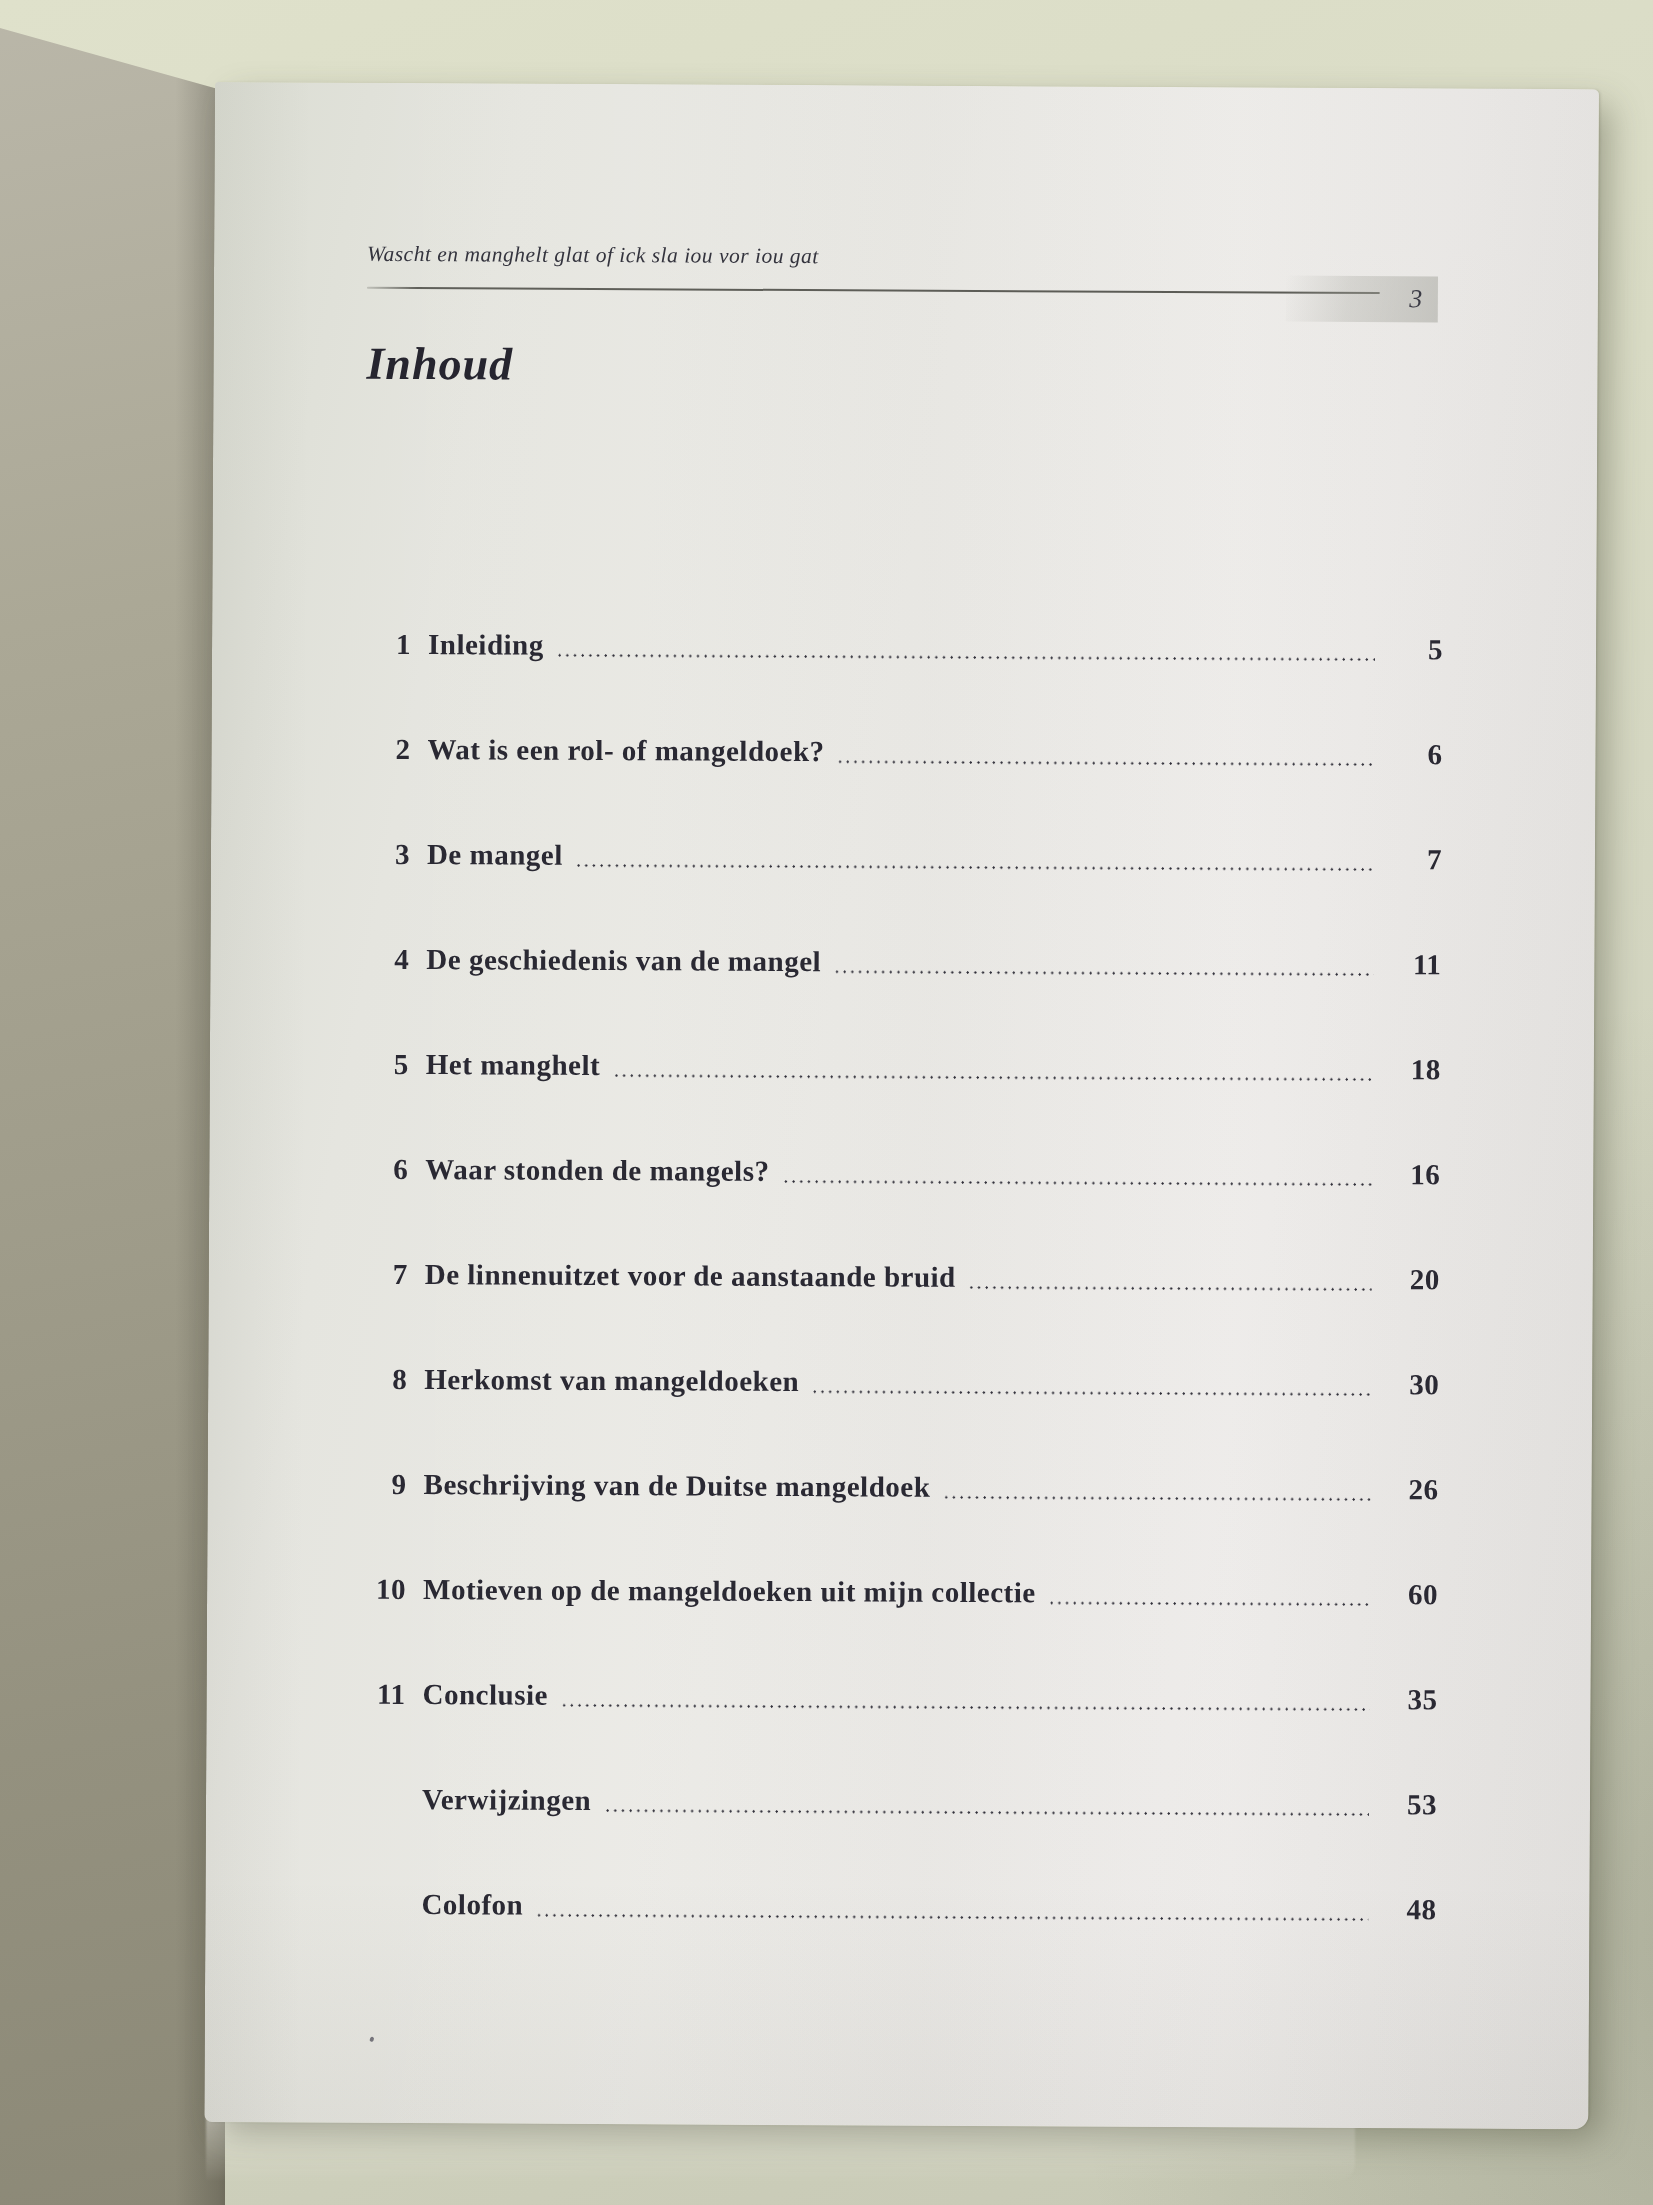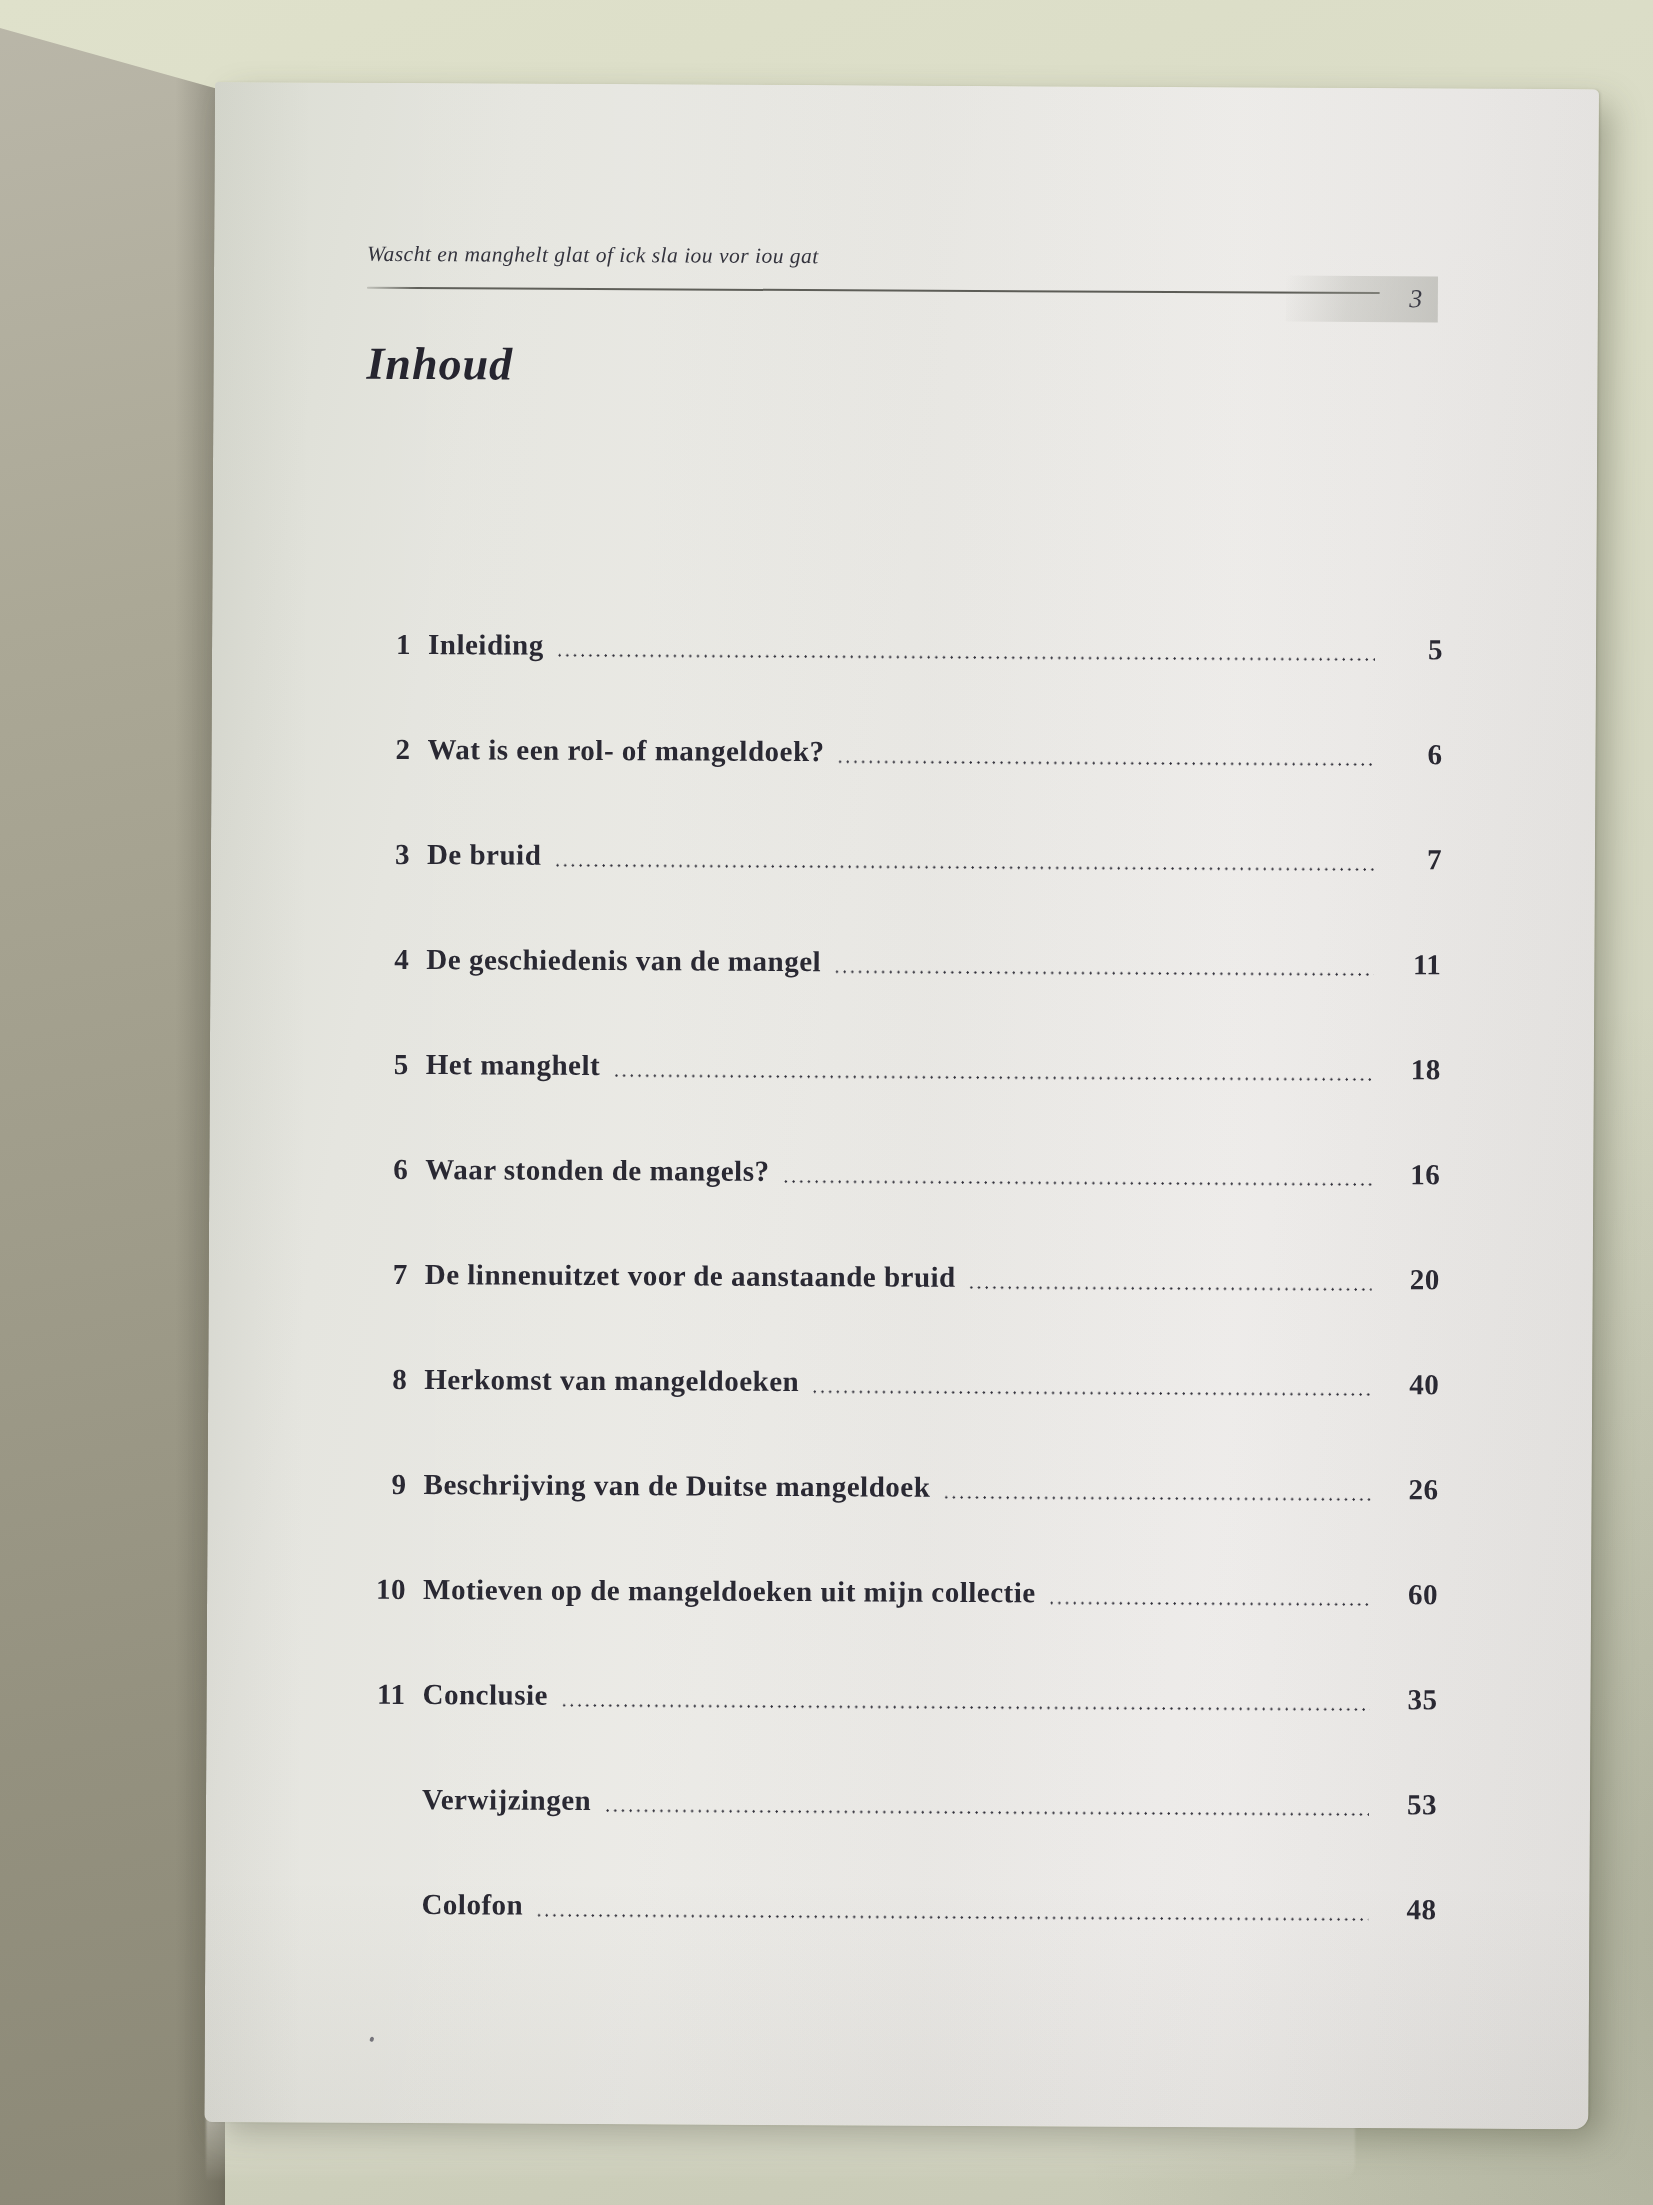--- a/index.html
+++ b/index.html
@@ -195,21 +195,21 @@
 
         <div class="row">
           <span class="num">2</span>
           <span class="t">Wat is een rol- of mangeldoek?</span>
           <span class="leader"></span>
           <span class="pg">6</span>
         </div>
 
         <div class="row">
           <span class="num">3</span>
-          <span class="t">De bruid</span>
+          <span class="t">De mangel</span>
           <span class="leader"></span>
           <span class="pg">7</span>
         </div>
 
         <div class="row">
           <span class="num">4</span>
           <span class="t">De geschiedenis van de mangel</span>
           <span class="leader"></span>
           <span class="pg">11</span>
         </div>
@@ -232,21 +232,21 @@
           <span class="num">7</span>
           <span class="t">De linnenuitzet voor de aanstaande bruid</span>
           <span class="leader"></span>
           <span class="pg">20</span>
         </div>
 
         <div class="row">
           <span class="num">8</span>
           <span class="t">Herkomst van mangeldoeken</span>
           <span class="leader"></span>
-          <span class="pg">40</span>
+          <span class="pg">30</span>
         </div>
 
         <div class="row">
           <span class="num">9</span>
           <span class="t">Beschrijving van de Duitse mangeldoek</span>
           <span class="leader"></span>
           <span class="pg">26</span>
         </div>
 
         <div class="row">

